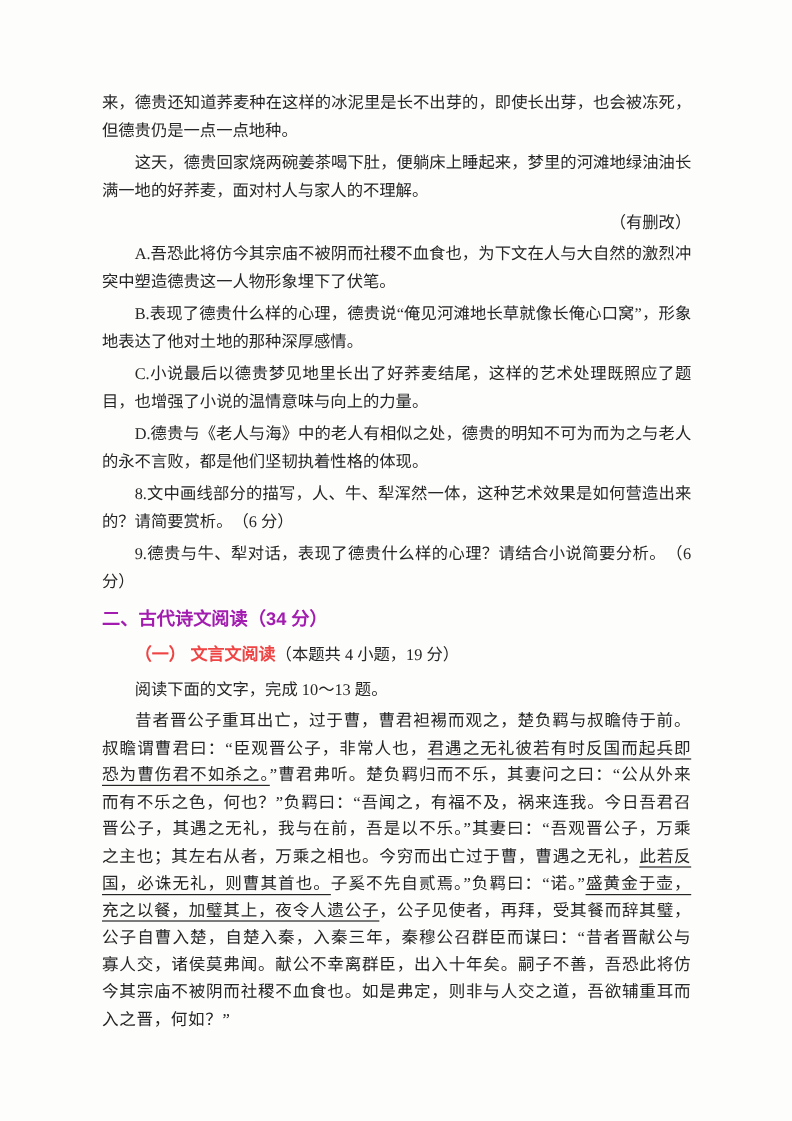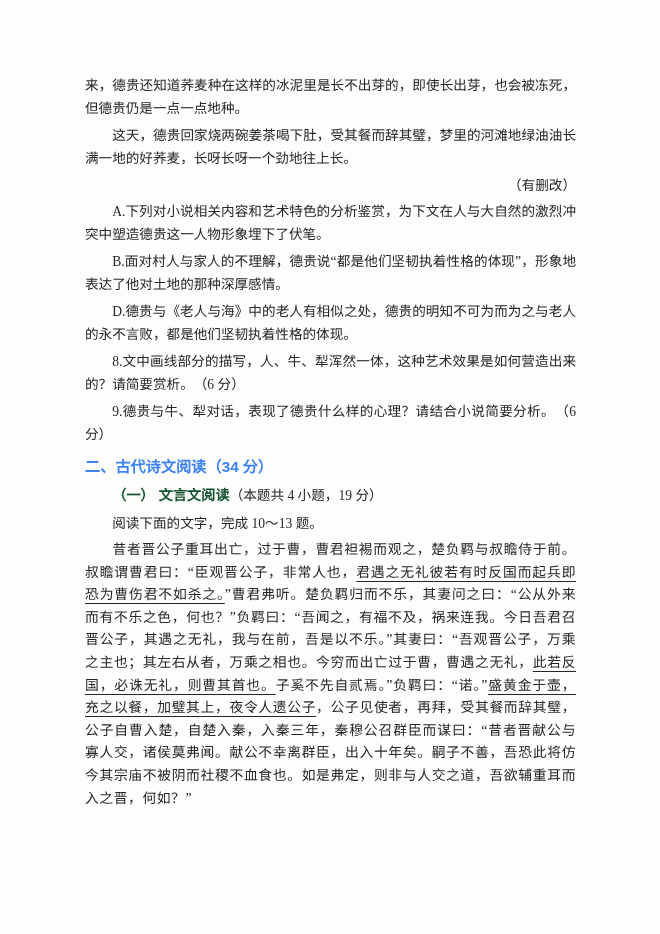--- a/index.html
+++ b/index.html
@@ -24,31 +24,31 @@
   .noindent { text-indent: 0; }
   .attribution {
     text-align: right;
     text-indent: 0;
     margin-bottom: 3px;
   }
   .section-title {
     font-family: "Liberation Sans", "DejaVu Sans", sans-serif;
     font-weight: bold;
     font-size: 15.2px;
-    color: #3b82f6;
+    color: #a21caf;
     line-height: 24px;
     margin: 9px 0 5px 0;
     text-indent: 0;
   }
   .subsection { text-indent: 2em; margin-bottom: 5px; }
   .sub-bold {
     font-family: "Liberation Sans", "DejaVu Sans", sans-serif;
     font-weight: bold;
     font-size: 14.2px;
-    color: #14532d;
+    color: #ef4444;
   }
   .sub-rest { font-size: 13.6px; margin-top: 31px; }
   .classical {
     font-size: 13.8px;
     line-height: 22.6px;
     letter-spacing: 0.55px;
     margin-top: 3px;
   }
   .classical .u {
     text-decoration: underline;
@@ -56,29 +56,30 @@
     text-decoration-thickness: 1px;
   }
 </style>
 </head>
 <body>
 
 <div class="page">
 
   <p class="para noindent">来，德贵还知道荞麦种在这样的冰泥里是长不出芽的，即使长出芽，也会被冻死，但德贵仍是一点一点地种。</p>
 
-  <p class="para">这天，德贵回家烧两碗姜茶喝下肚，受其餐而辞其璧，梦里的河滩地绿油油长满一地的好荞麦，长呀长呀一个劲地往上长。</p>
+  <p class="para">这天，德贵回家烧两碗姜茶喝下肚，便躺床上睡起来，梦里的河滩地绿油油长满一地的好荞麦，面对村人与家人的不理解。</p>
 
   <p class="para attribution">（有删改）</p>
 
 
-  <p class="para">A.下列对小说相关内容和艺术特色的分析鉴赏，为下文在人与大自然的激烈冲突中塑造德贵这一人物形象埋下了伏笔。</p>
+  <p class="para">A.吾恐此将仿今其宗庙不被阴而社稷不血食也，为下文在人与大自然的激烈冲突中塑造德贵这一人物形象埋下了伏笔。</p>
 
-  <p class="para">B.面对村人与家人的不理解，德贵说“都是他们坚韧执着性格的体现”，形象地表达了他对土地的那种深厚感情。</p>
+  <p class="para">B.表现了德贵什么样的心理，德贵说“俺见河滩地长草就像长俺心口窝”，形象地表达了他对土地的那种深厚感情。</p>
 
+  <p class="para">C.小说最后以德贵梦见地里长出了好荞麦结尾，这样的艺术处理既照应了题目，也增强了小说的温情意味与向上的力量。</p>
 
   <p class="para">D.德贵与《老人与海》中的老人有相似之处，德贵的明知不可为而为之与老人的永不言败，都是他们坚韧执着性格的体现。</p>
 
   <p class="para">8.文中画线部分的描写，人、牛、犁浑然一体，这种艺术效果是如何营造出来的？请简要赏析。　（6 分）</p>
 
   <p class="para">9.德贵与牛、犁对话，表现了德贵什么样的心理？请结合小说简要分析。　（6分）</p>
 
   <h2 class="section-title">二、古代诗文阅读（34 分）</h2>
 
   <p class="para subsection"><span class="sub-bold">（一） 文言文阅读</span><span class="sub-rest">（本题共 4 小题，19 分）</span></p>

